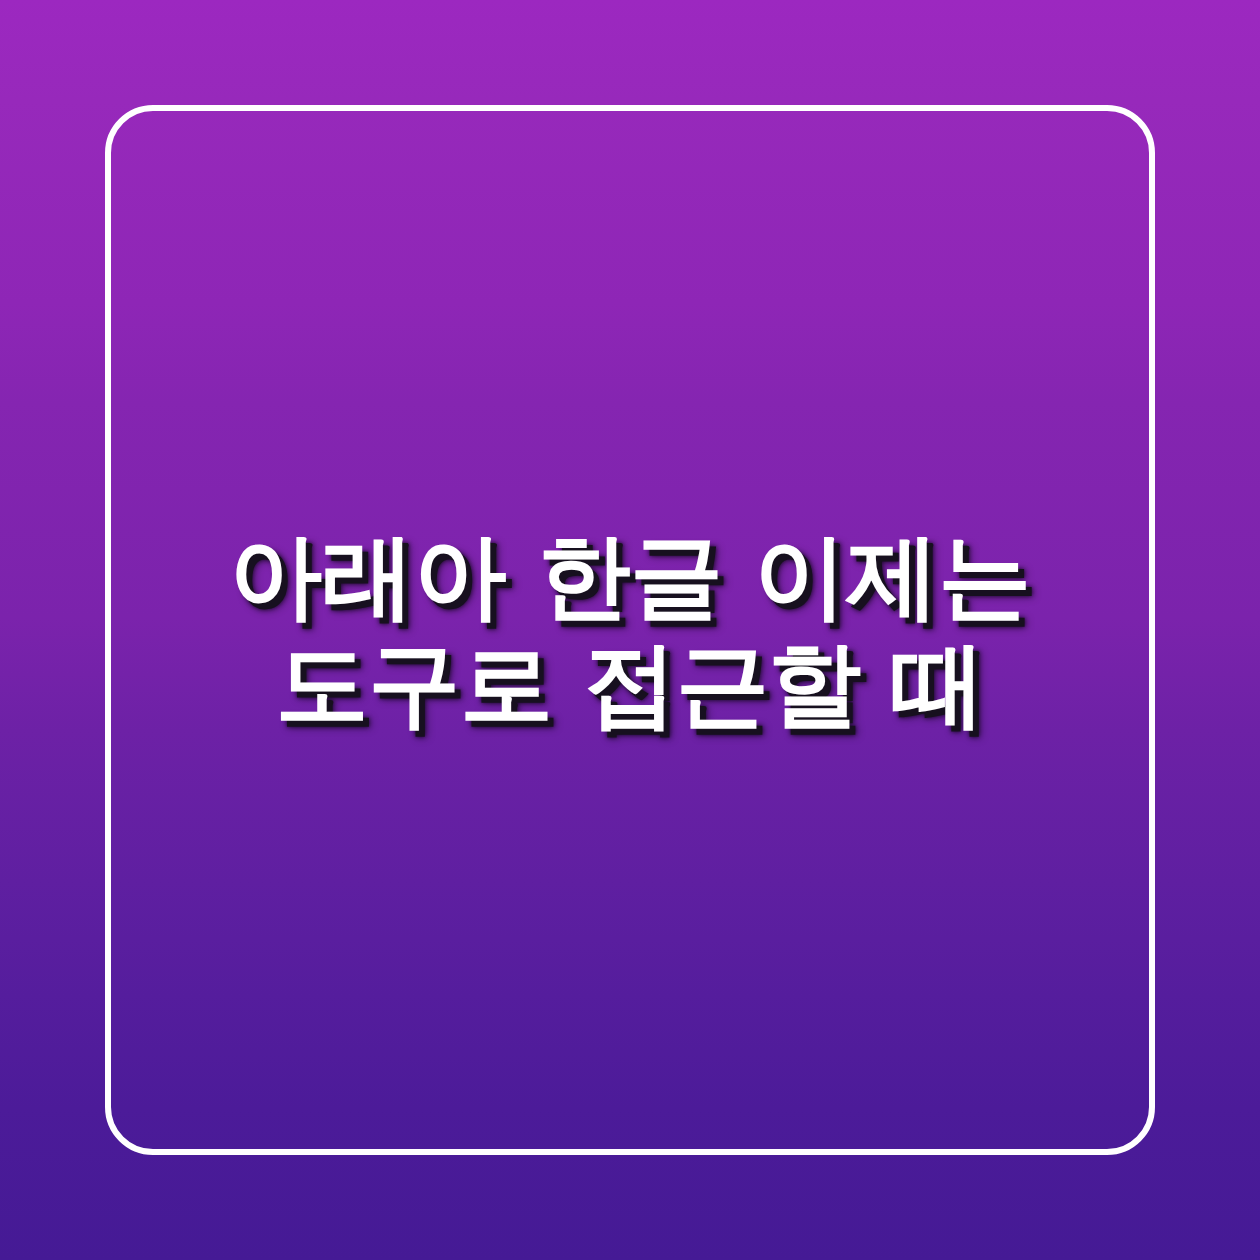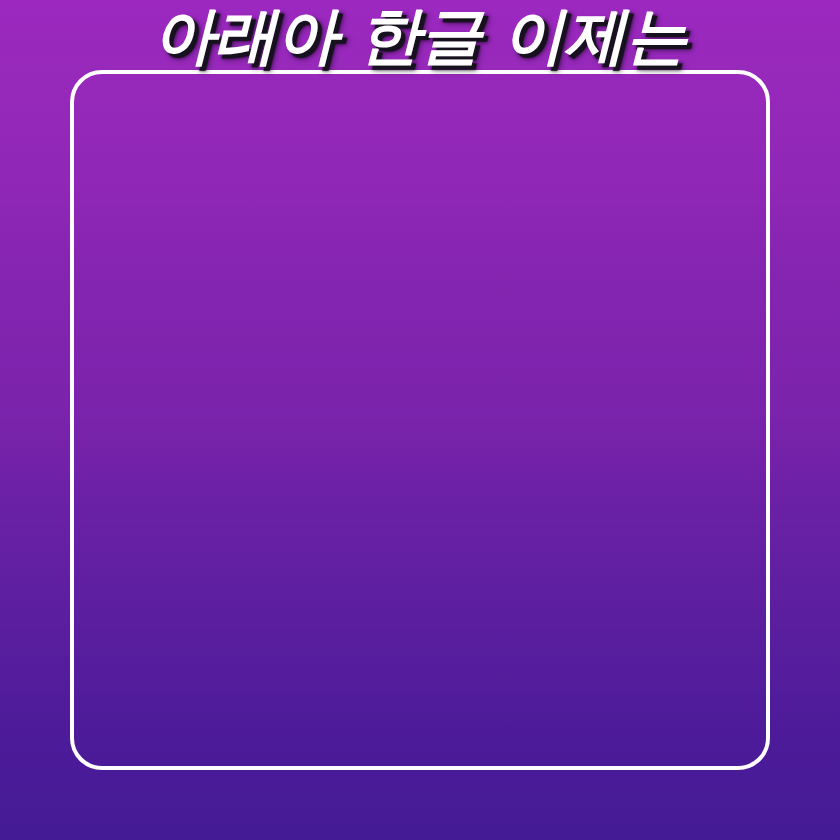--- a/index.html
+++ b/index.html
@@ -54,24 +54,24 @@
   
   .headline {
     position: absolute;
     left: 0;
     right: 0;
     top: 0;
     bottom: 0;
     display: flex;
     flex-direction: column;
     align-items: center;
+    justify-content: center;
     text-align: center;
     padding: 0 90px;
     box-sizing: border-box;
-    font-style: italic;
   }
 
   .headline-line {
     display: block;
     color: #ffffff;
     font-size: 62px;
     line-height: 72px;
     font-weight: 700;
     letter-spacing: -0.5px;
     white-space: nowrap;
@@ -85,15 +85,16 @@
 <body>
 
 <div id="card">
 
   <div class="bg-gradient"></div>
 
   <div class="frame"></div>
 
   <div class="headline">
     <span class="headline-line">아래아 한글 이제는</span>
+    <span class="headline-line">도구로 접근할 때</span>
   </div>
 
 </div>
 
 </body></html>

